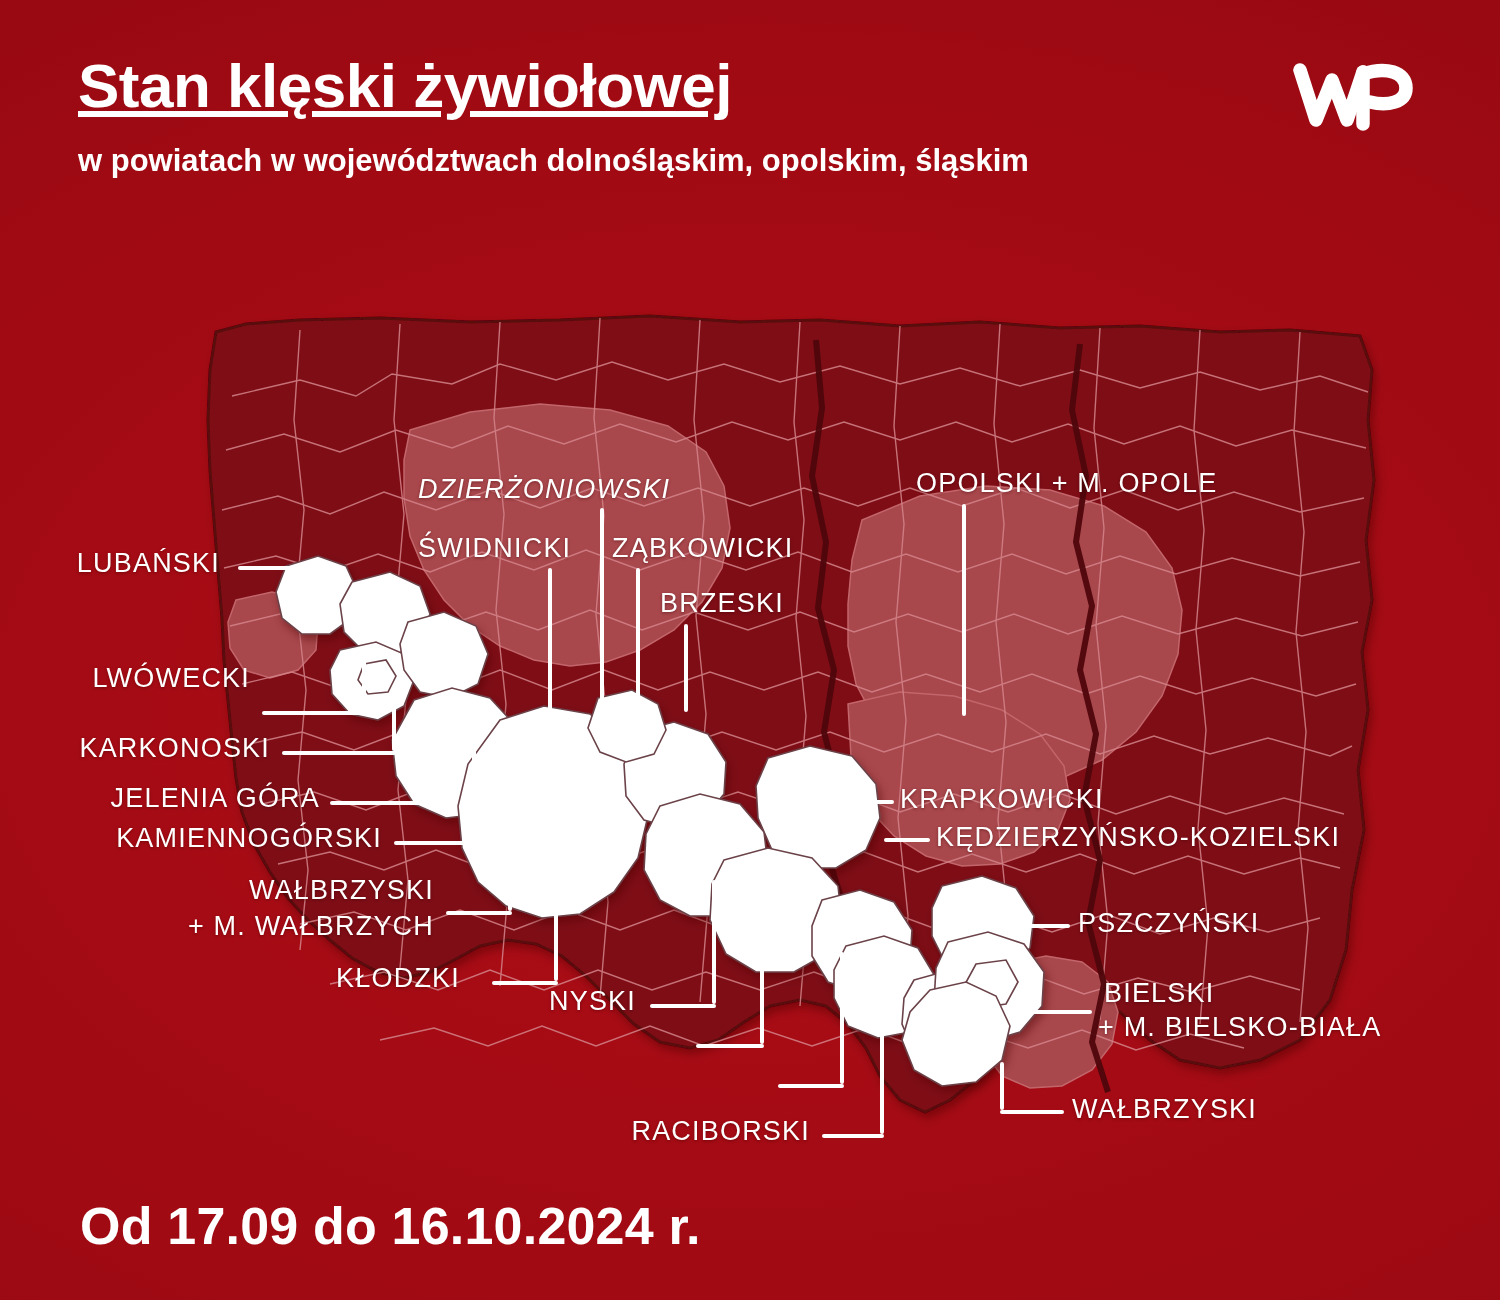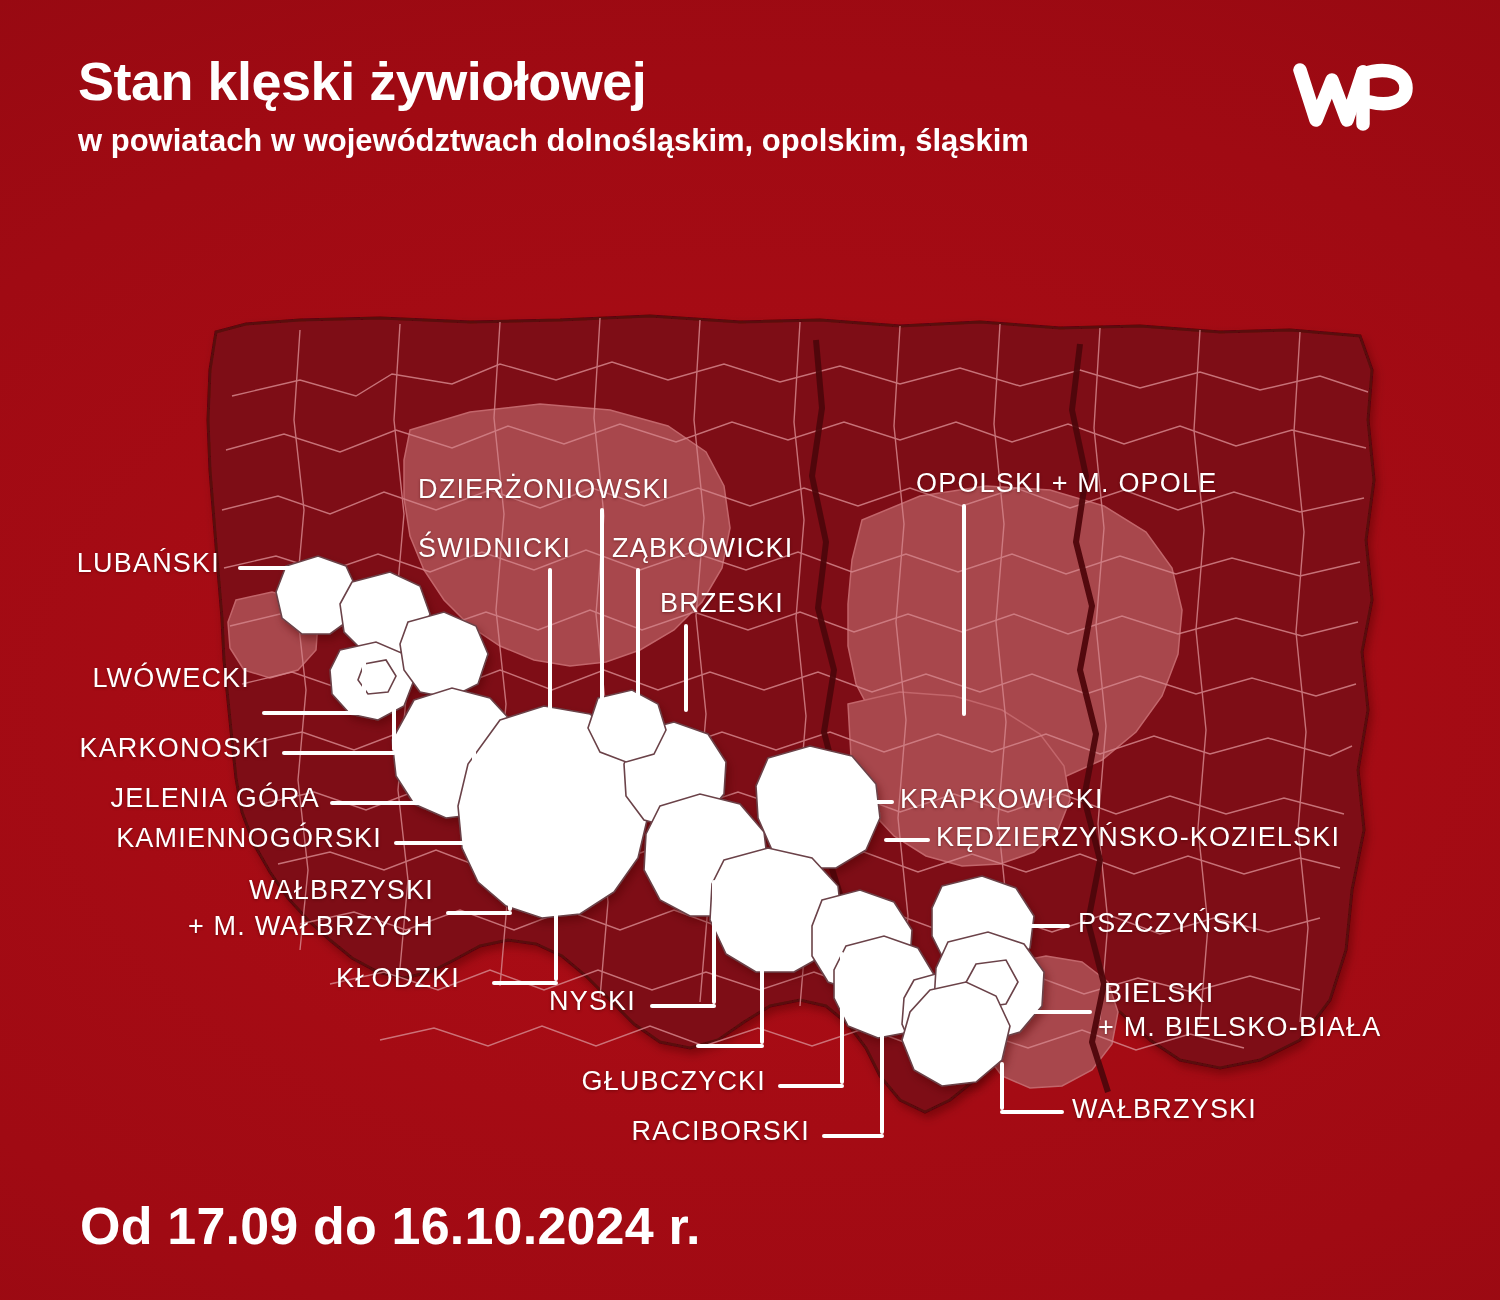--- a/index.html
+++ b/index.html
@@ -9,22 +9,22 @@
     background:#a40a13;
   }
   #stage{position:relative;width:1500px;height:1300px;
     background:
       radial-gradient(120% 90% at 50% 55%, #ae0d16 0%, #a00a13 55%, #8d0810 100%);
     overflow:hidden;}
 
   
   .hdr{position:absolute;left:78px;top:54px;width:1180px;}
   .title{
-    color:#fff;font-size:54px;font-weight:700;line-height:1.02;
-    letter-spacing:-0.5px;margin:0 0 12px 0;white-space:nowrap;}
+    color:#fff;font-size:62px;font-weight:700;line-height:1.02;
+    letter-spacing:-0.5px;margin:0 0 24px 0;white-space:nowrap;text-decoration:underline;}
   .subtitle{
     color:#fff;font-size:31px;font-weight:700;line-height:1.28;margin:0;
     max-width:1030px;}
 
   
   .logo{position:absolute;right:86px;top:58px;width:124px;height:74px;}
 
   
   #mapwrap{position:absolute;left:0;top:300px;width:1500px;height:880px;}
   #mapsvg{display:block;width:1500px;height:880px;}
@@ -271,29 +271,28 @@
   <div class="ld h" style="left:492px;top:981px;width:66px;"></div>
   <div class="ld v" style="left:554px;top:852px;height:129px;"></div>
 
   <div class="lbl r" style="left:20px;top:986px;width:616px;">NYSKI</div>
   <div class="ld h" style="left:650px;top:1004px;width:66px;"></div>
   <div class="ld v" style="left:712px;top:880px;height:124px;"></div>
 
   <div class="ld h" style="left:696px;top:1044px;width:68px;"></div>
   <div class="ld v" style="left:760px;top:916px;height:128px;"></div>
 
-  <div class="lbl r" style="left:20px;top:1066px;width:746px;">GŁUBCZYCKI</div>
   <div class="ld h" style="left:778px;top:1084px;width:66px;"></div>
   <div class="ld v" style="left:840px;top:952px;height:132px;"></div>
 
   <div class="lbl r" style="left:20px;top:1116px;width:790px;">RACIBORSKI</div>
   <div class="ld h" style="left:822px;top:1134px;width:62px;"></div>
   <div class="ld v" style="left:880px;top:1012px;height:122px;"></div>
 
-  <div class="lbl" style="left:418px;top:474px;">DZIERŻONIOWSKI</div>
+  <div class="lbl" style="left:418px;top:474px;font-style:italic;">DZIERŻONIOWSKI</div>
   <div class="ld v" style="left:600px;top:508px;height:196px;"></div>
 
   <div class="lbl" style="left:418px;top:533px;">ŚWIDNICKI</div>
   <div class="ld v" style="left:548px;top:568px;height:152px;"></div>
 
   <div class="lbl" style="left:612px;top:533px;">ZĄBKOWICKI</div>
   <div class="ld v" style="left:636px;top:568px;height:158px;"></div>
 
   <div class="lbl" style="left:660px;top:588px;">BRZESKI</div>
   <div class="ld v" style="left:684px;top:624px;height:88px;"></div>

